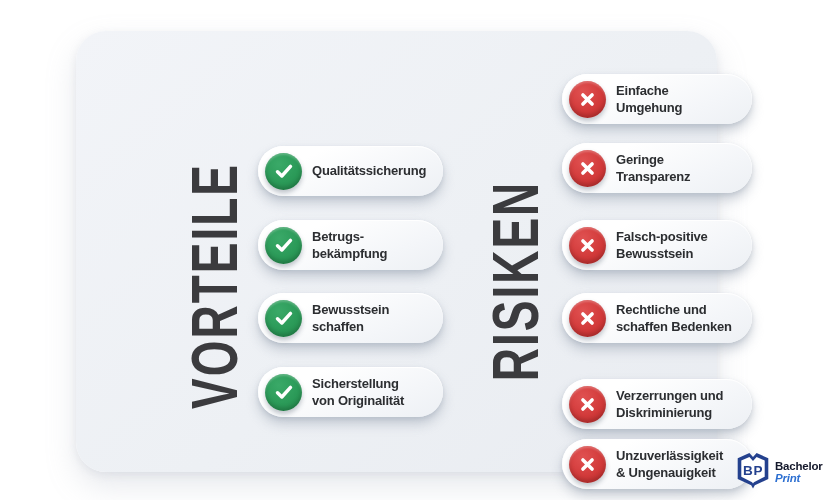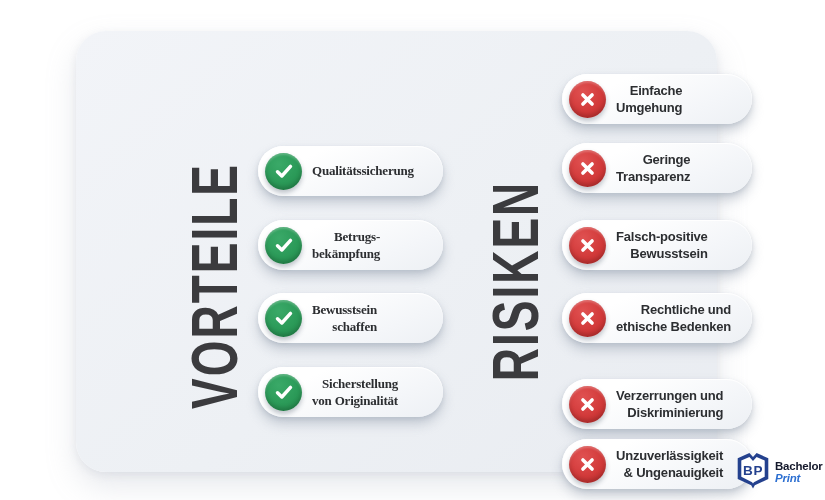--- a/index.html
+++ b/index.html
@@ -28,39 +28,39 @@
   }
   #h-vorteile{left:-12px;top:229px;}
   #h-risiken{left:289px;top:224px;}
   .pill{
     position:absolute;
     height:50px;border-radius:25px;
     background:linear-gradient(155deg,#ffffff 25%,#f4f6f9 70%,#edf0f4 100%);
     box-shadow:0 7px 12px rgba(147,157,173,.45),0 2px 4px rgba(147,157,173,.28),inset 0 1px 1px #ffffff;
     display:flex;align-items:center;
   }
-  .pill.left-col{left:182px;width:185px;font-family:Liberation Serif, serif;}
+  .pill.left-col{left:182px;width:185px;}
   .pill.right-col{left:486px;width:190px;}
   .badge{
     flex:0 0 auto;
     width:37px;height:37px;margin-left:7px;
     border-radius:50%;
     display:flex;align-items:center;justify-content:center;
     box-shadow:0 3px 5px rgba(55,70,90,.32),inset 0 -3px 4px rgba(0,0,0,.18),inset 0 2px 2px rgba(255,255,255,.22);
   }
   .badge.green{background:radial-gradient(circle at 38% 30%,#3aa968 0%,#2b9a58 55%,#23874a 100%);}
   .badge.red{background:radial-gradient(circle at 38% 30%,#e05151 0%,#d23a3a 55%,#bd2c2c 100%);}
   .badge svg{display:block;}
   .pill-text{
     margin-left:10px;margin-right:6px;
     font-size:13px;font-weight:700;letter-spacing:-.2px;
     color:#2c2e31;line-height:1.32;
     white-space:nowrap;
   }
-  .pill-text .line{display:block;text-align:right;}
+  .pill-text .line{display:block;}
   .logo{
     position:absolute;left:735px;top:449px;
     display:flex;align-items:center;gap:4px;
   }
   .logo-text{display:flex;flex-direction:column;line-height:1.05;font-size:11.5px;font-weight:700;letter-spacing:-.2px;}
   .logo-text .l1{color:#14182b;}
   .logo-text .l2{color:#2c6fd1;font-style:italic;}
 </style>
 </head>
 <body>
@@ -156,21 +156,21 @@
     </div>
 
     <div class="pill right-col" style="top:262px">
       <span class="badge red">
         <svg width="25" height="25" viewBox="0 0 24 24">
             <path d="M7.6 7.6l8.8 8.8M16.4 7.6l-8.8 8.8" fill="none" stroke="#ffffff" stroke-width="3.4" stroke-linecap="round"></path>
           </svg>
       </span>
       <span class="pill-text">
         <span class="line">Rechtliche und</span>
-        <span class="line">ethische Bedenken</span>
+        <span class="line">schaffen Bedenken</span>
       </span>
     </div>
 
     <div class="pill right-col" style="top:348px">
       <span class="badge red">
         <svg width="25" height="25" viewBox="0 0 24 24">
             <path d="M7.6 7.6l8.8 8.8M16.4 7.6l-8.8 8.8" fill="none" stroke="#ffffff" stroke-width="3.4" stroke-linecap="round"></path>
           </svg>
       </span>
       <span class="pill-text">

